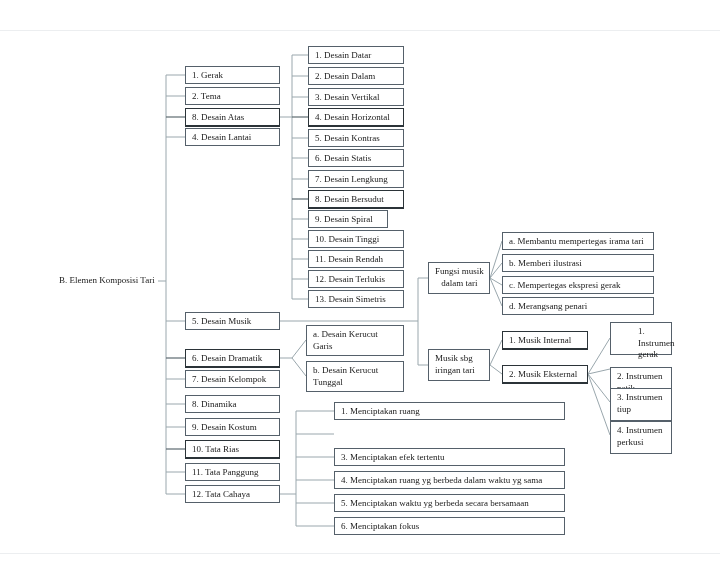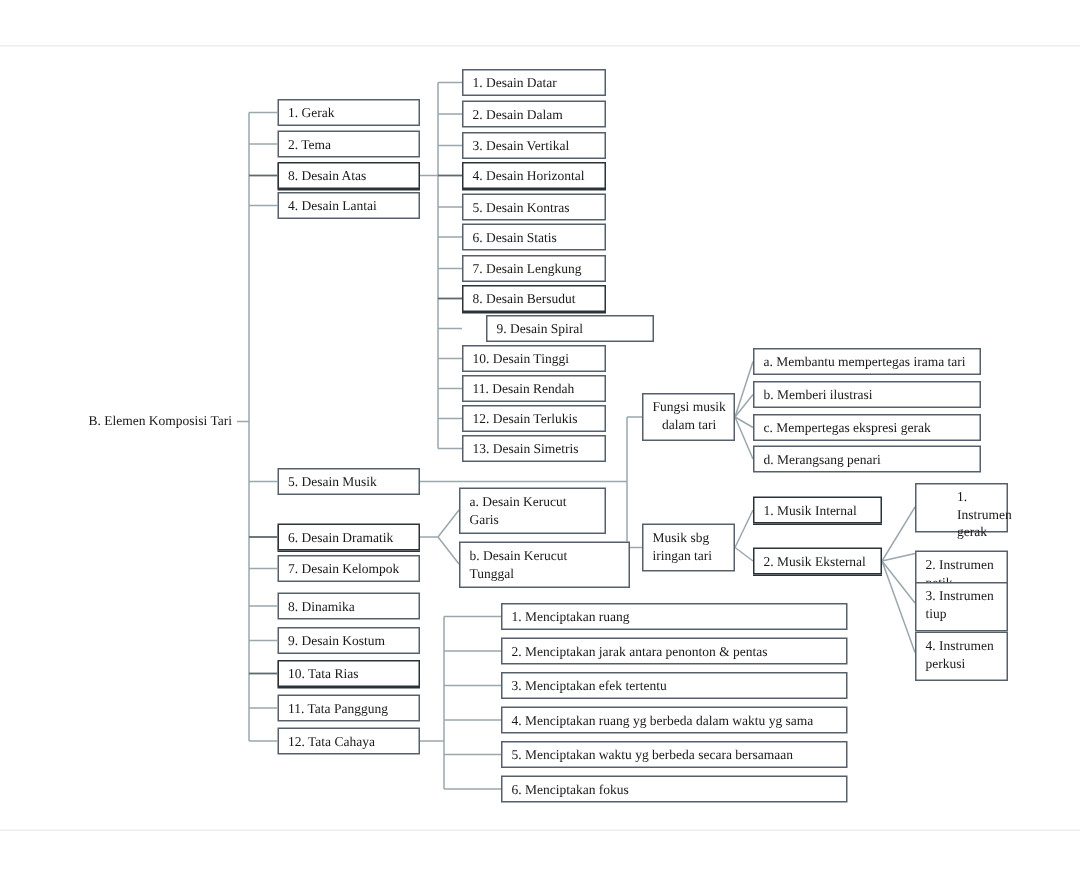--- a/index.html
+++ b/index.html
@@ -157,29 +157,29 @@
   <div class="node" style="left:185px; top:485px; width:95px; height:18px;">12. Tata Cahaya</div>
 
   <div class="node" style="left:308px; top:46px;  width:96px; height:18px;">1. Desain Datar</div>
   <div class="node" style="left:308px; top:67px;  width:96px; height:18px;">2. Desain Dalam</div>
   <div class="node" style="left:308px; top:88px;  width:96px; height:18px;">3. Desain Vertikal</div>
   <div class="node heavy" style="left:308px; top:108px; width:96px; height:18px;">4. Desain Horizontal</div>
   <div class="node" style="left:308px; top:129px; width:96px; height:18px;">5. Desain Kontras</div>
   <div class="node" style="left:308px; top:149px; width:96px; height:18px;">6. Desain Statis</div>
   <div class="node" style="left:308px; top:170px; width:96px; height:18px;">7. Desain Lengkung</div>
   <div class="node heavy" style="left:308px; top:190px; width:96px; height:18px;">8. Desain Bersudut</div>
-  <div class="node" style="left:308px; top:210px; width:112px; height:18px;margin-left:16px;">9. Desain Spiral</div>
+  <div class="node" style="left:308px; top:210px; width:80px; height:18px;">9. Desain Spiral</div>
   <div class="node" style="left:308px; top:230px; width:96px; height:18px;text-align:center;">10. Desain Tinggi</div>
   <div class="node" style="left:308px; top:250px; width:96px; height:18px;">11. Desain Rendah</div>
   <div class="node" style="left:308px; top:270px; width:96px; height:18px;">12. Desain Terlukis</div>
   <div class="node" style="left:308px; top:290px; width:96px; height:18px;">13. Desain Simetris</div>
 
   <div class="node two-line" style="left:306px; top:325px; width:98px; height:31px;">a. Desain Kerucut
 Garis</div>
-  <div class="node two-line" style="left:306px; top:361px; width:114px; height:31px;">b. Desain Kerucut
+  <div class="node two-line" style="left:306px; top:361px; width:98px; height:31px;">b. Desain Kerucut
 Tunggal</div>
 
   <div class="node two-line" style="left:428px; top:262px; width:62px; height:32px;text-align:center;">Fungsi musik
 dalam tari</div>
   <div class="node two-line" style="left:428px; top:349px; width:62px; height:32px;">Musik sbg
 iringan tari</div>
 
   <div class="node" style="left:502px; top:232px; width:152px; height:18px;">a. Membantu mempertegas irama tari</div>
   <div class="node" style="left:502px; top:254px; width:152px; height:18px;">b. Memberi ilustrasi</div>
   <div class="node" style="left:502px; top:276px; width:152px; height:18px;">c. Mempertegas ekspresi gerak</div>
@@ -191,19 +191,18 @@
   <div class="node two-line" style="left:610px; top:322px; width:62px; height:33px;padding-left:27px;">1. Instrumen
 gerak</div>
   <div class="node two-line" style="left:610px; top:355px; width:62px; height:33px;margin-top:12px;">2. Instrumen
 petik</div>
   <div class="node two-line" style="left:610px; top:388px; width:62px; height:33px;">3. Instrumen
 tiup</div>
   <div class="node two-line" style="left:610px; top:421px; width:62px; height:33px;">4. Instrumen
 perkusi</div>
 
   <div class="node" style="left:334px; top:402px; width:231px; height:18px;">1. Menciptakan ruang</div>
-  <div class="node" style="left:334px; top:425px; width:231px; height:18px;">2. Menciptakan jarak antara penonton &amp; pentas</div>
   <div class="node" style="left:334px; top:448px; width:231px; height:18px;">3. Menciptakan efek tertentu</div>
   <div class="node" style="left:334px; top:471px; width:231px; height:18px;">4. Menciptakan ruang yg berbeda dalam waktu yg sama</div>
   <div class="node" style="left:334px; top:494px; width:231px; height:18px;text-align:right;">5. Menciptakan waktu yg berbeda secara bersamaan</div>
   <div class="node" style="left:334px; top:517px; width:231px; height:18px;">6. Menciptakan fokus</div>
 
 </div>
 
 </body></html>

